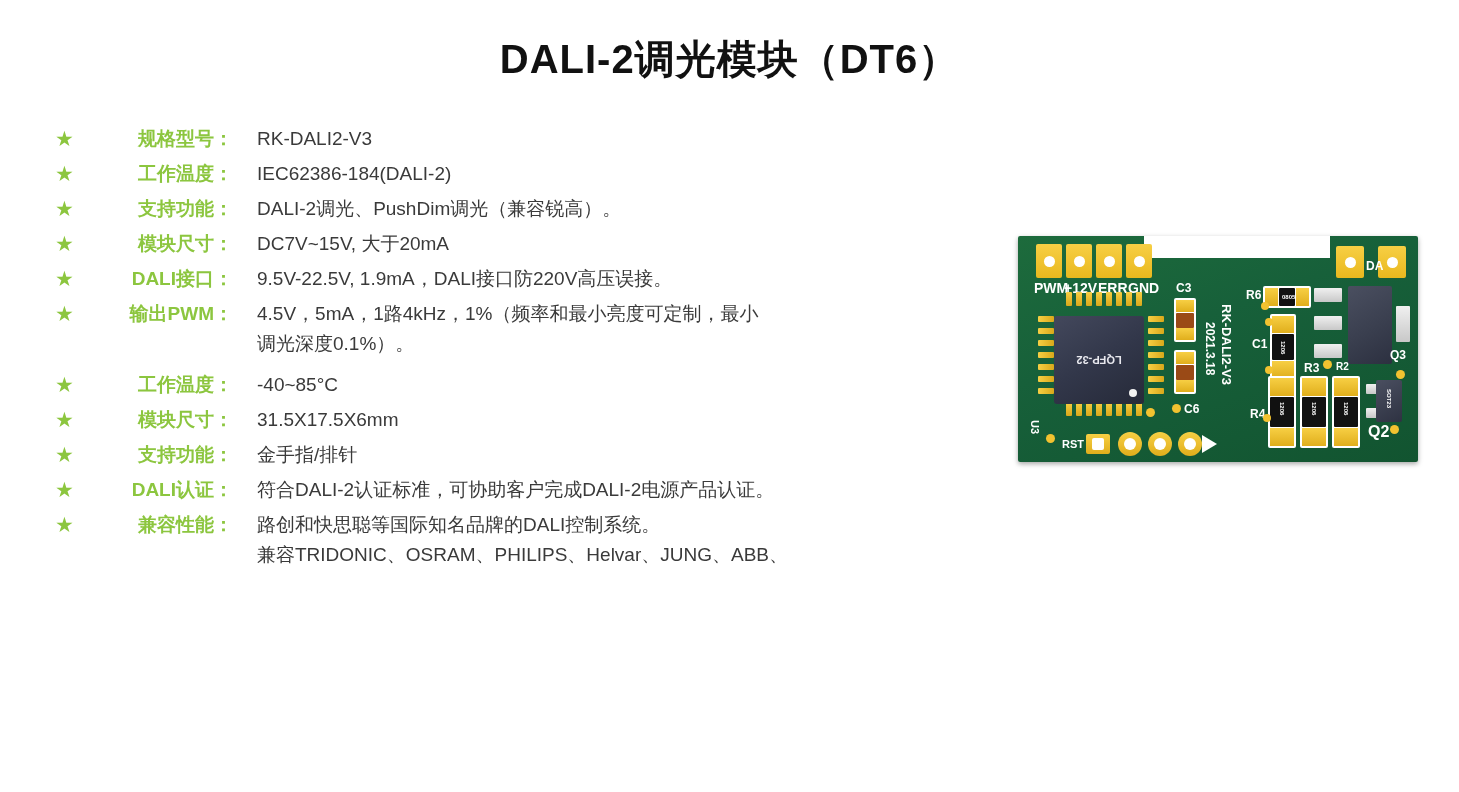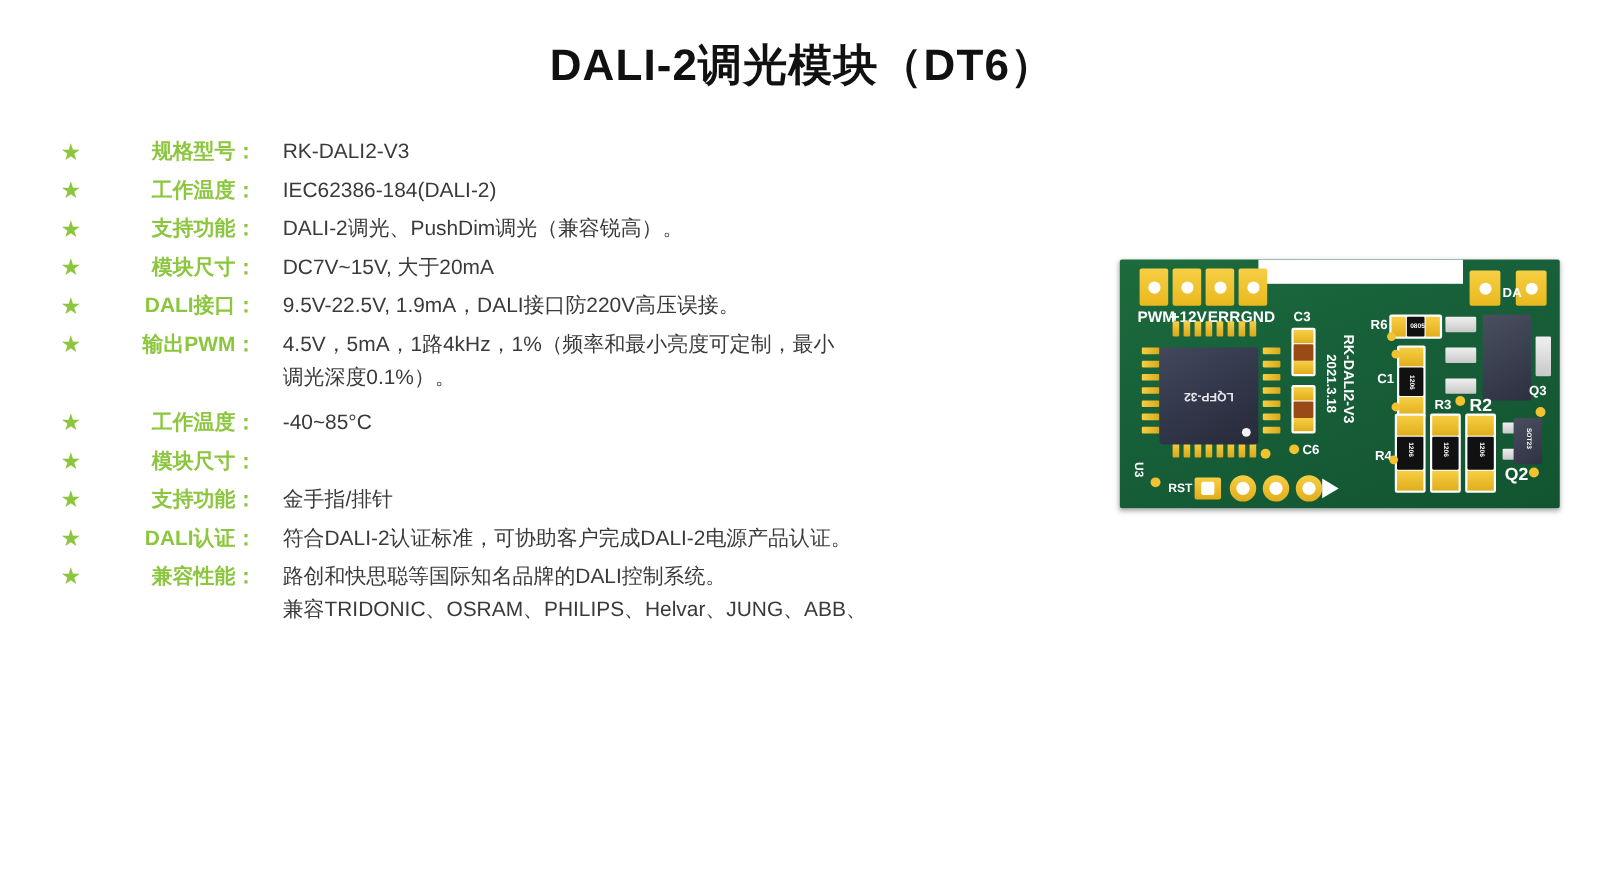--- a/index.html
+++ b/index.html
@@ -228,20 +228,23 @@
       <div class="star">★</div>
       <div class="spec-label">工作温度：</div>
       <div class="spec-value">
         <span class="vline">-40~85°C</span>
       </div>
     </div>
 
     <div class="spec-row">
       <div class="star">★</div>
       <div class="spec-label">模块尺寸：</div>
+      <div class="spec-value">
+        <span class="vline">31.5X17.5X6mm</span>
+      </div>
     </div>
 
     <div class="spec-row">
       <div class="star">★</div>
       <div class="spec-label">支持功能：</div>
       <div class="spec-value">
         <span class="vline">金手指/排针</span>
       </div>
     </div>
 
@@ -396,21 +399,21 @@
         <div class="smd-lab" style="left:17px;top:26px;transform:rotate(90deg);transform-origin:left top;">1206</div>
       </div>
       <div class="silk" style="left:286px;top:126px;font-size:12px;">R3</div>
 
       <div class="smd" style="left:314px;top:140px;width:28px;height:72px;">
         <div class="cap" style="left:2px;top:2px;right:2px;height:18px;"></div>
         <div class="cap" style="left:2px;bottom:2px;right:2px;height:18px;"></div>
         <div class="body" style="left:2px;top:21px;right:2px;bottom:21px;"></div>
         <div class="smd-lab" style="left:17px;top:26px;transform:rotate(90deg);transform-origin:left top;">1206</div>
       </div>
-      <div class="silk" style="left:318px;top:126px;font-size:16px;">R2</div>
+      <div class="silk" style="left:318px;top:126px;font-size:10px;">R2</div>
 
       <div class="silverpad" style="left:348px;top:148px;width:12px;height:10px;"></div>
       <div class="silverpad" style="left:348px;top:172px;width:12px;height:10px;"></div>
       <div class="sot" style="left:358px;top:144px;width:26px;height:42px;">
         <div class="smd-lab" style="left:16px;top:9px;transform:rotate(90deg);transform-origin:left top;">SOT23</div>
       </div>
       <div class="via" style="left:378px;top:134px;width:9px;height:9px;"></div>
       <div class="via" style="left:372px;top:189px;width:9px;height:9px;"></div>
       <div class="silk" style="left:350px;top:188px;font-size:16px;">Q2</div>
 

